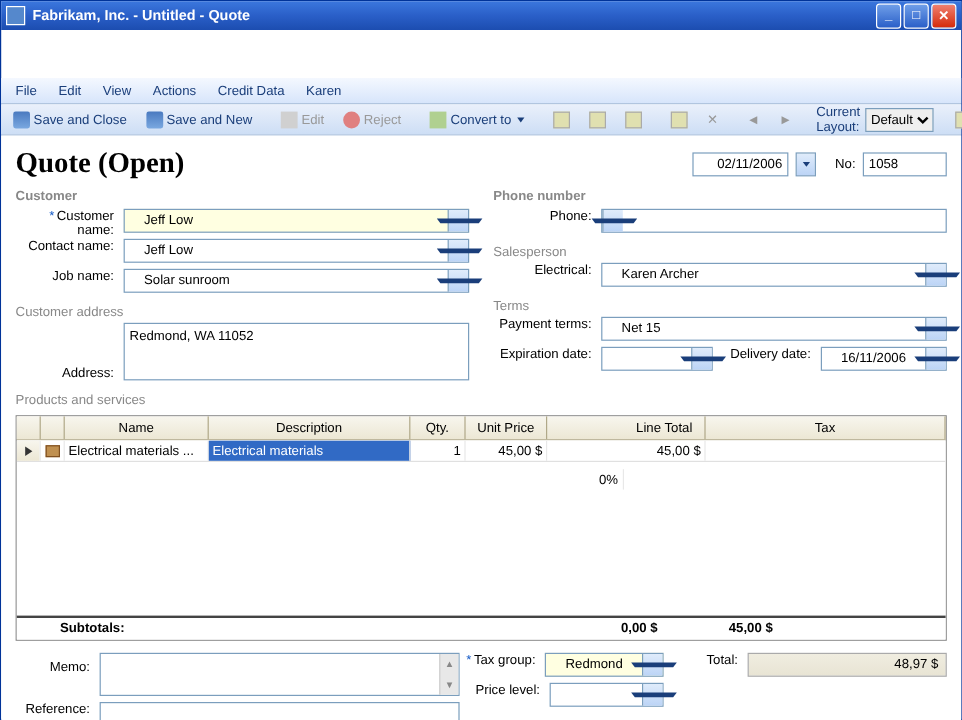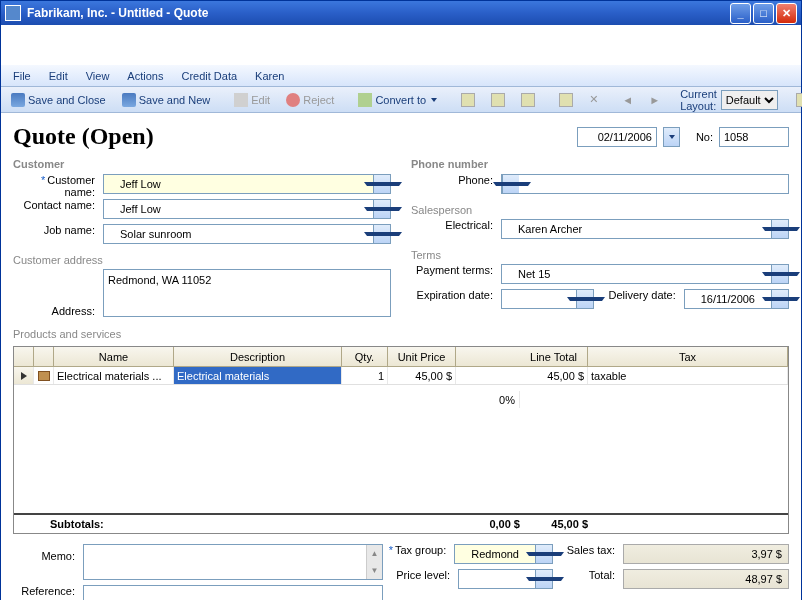--- a/index.html
+++ b/index.html
@@ -60,21 +60,21 @@
 .c-name { width: 120px; }
 .c-desc { width: 168px; }
 .c-qty { width: 46px; justify-content: flex-end; }
 .c-price { width: 68px; justify-content: flex-end; }
 .c-disc { width: 64px; justify-content: flex-end; padding-right: 4px !important; margin-top: 48px; }
 .c-total { width: 68px; justify-content: flex-end; }
 .c-tax { flex: 1; }
 .grid-row .c-desc.sel { background: #316ac5; color: #fff; }
 .row-arrow { border-top: 4px solid transparent; border-bottom: 4px solid transparent; border-left: 6px solid #333; }
 .pkg-ico { width: 12px; height: 10px; background: #c09050; border: 1px solid #805020; }
-.subtotal-row { display: flex; border-top: 2px solid #444; height: 20px; align-items: center; background: #fff; padding: 0; }
+.subtotal-row { display: flex; border-top: 2px solid #444; height: 20px; align-items: center; background: #fff; padding: 0; gap: 28px; }
 .subtotal-row .lbl { width: 328px; padding-left: 36px; font-weight: bold; }
 .subtotal-row .val1 { width: 178px; text-align: right; font-weight: bold; }
 .subtotal-row .val2 { width: 68px; text-align: right; font-weight: bold; }
 .footer { margin-top: 10px; display: flex; }
 .foot-left { width: 370px; }
 .foot-left .field-row label { width: 70px; }
 .memo-box { flex: 1; height: 36px; border: 1px solid #7b9ebd; display: flex; }
 .memo-box .txt { flex: 1; }
 .memo-box .scroll { width: 16px; background: #e8e8e8; display: flex; flex-direction: column; border-left: 1px solid #ccc; }
 .memo-box .scroll div { flex: 1; display: flex; align-items: center; justify-content: center; font-size: 8px; color: #888; }
@@ -284,21 +284,20 @@
             </div>
           <div class="c-ico">
               <span class="pkg-ico"></span>
             </div>
           <div class="c-name">Electrical  materials ...</div>
           <div class="c-desc sel">Electrical materials</div>
           <div class="c-qty">1</div>
           <div class="c-price">45,00 $</div>
           <div class="c-disc">0%</div>
           <div class="c-total">45,00 $</div>
-          <div class="c-tax">taxable</div>
         </div>
       </div>
       <div class="subtotal-row">
         <div class="lbl">Subtotals:</div>
         <div class="val1">0,00 $</div>
         <div class="val2">45,00 $</div>
       </div>
     </div>
 
     <div class="footer">
@@ -334,23 +333,19 @@
           <div class="combo">
               <span></span>
               <div class="dd-btn">
                 <span class="arrow-down"></span>
               </div>
             </div>
         </div>
       </div>
       <div class="foot-right">
         <div class="field-row">
-          <label>Sales tax:</label>
-          <div class="total-val">3,97 $</div>
-        </div>
-        <div class="field-row">
           <label>Total:</label>
           <div class="total-val">48,97 $</div>
         </div>
       </div>
     </div>
   </div>
 </div>
 
 </body></html>

